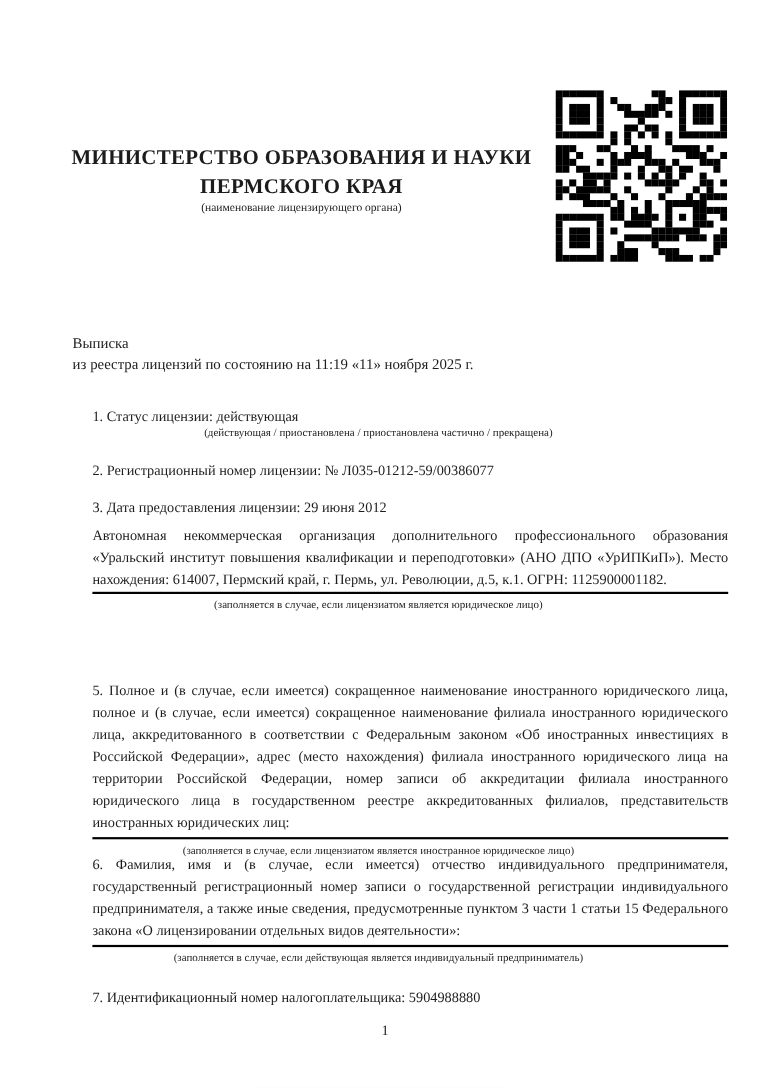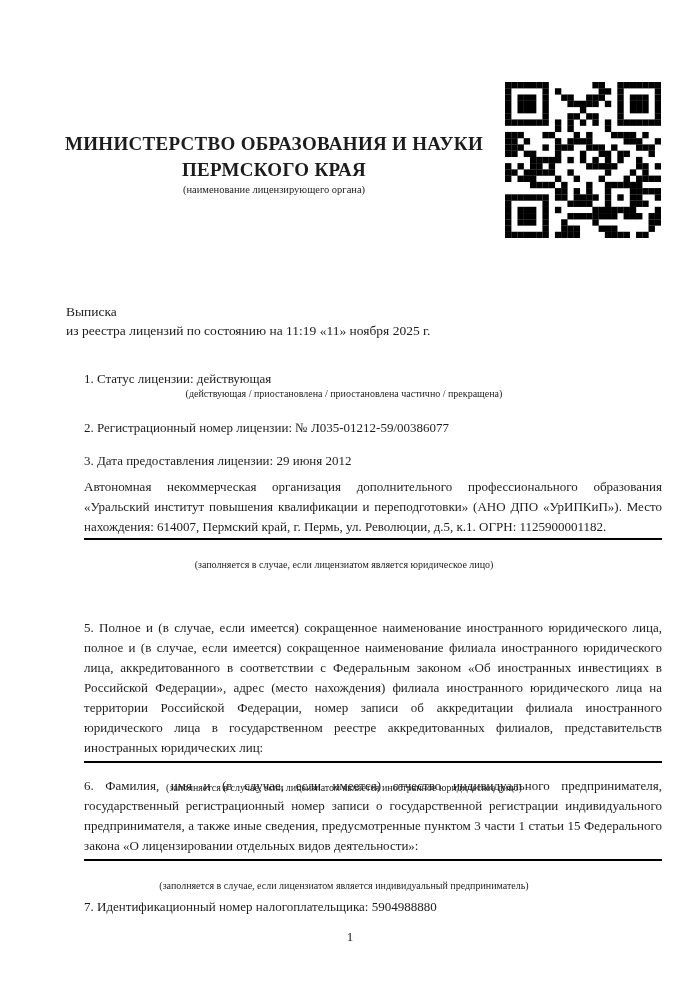--- a/index.html
+++ b/index.html
@@ -37,21 +37,21 @@
   }
   .content { left: 84px; width: 578px; font-size: 13px; line-height: 20px; }
   .just { text-align: justify; }
   .fill-line { border-top: 2px solid #000; height: 0; }
   .hint {
     font-size: 10px;
     line-height: 12px;
     text-align: center;
     padding-right: 58px; 
   }
-  .hint-block { margin-top: 19px; }
+  .hint-block { margin-top: 5px; }
   .page-number {
     left: 0; top: 929px; width: 700px;
     text-align: center;
     font-size: 13px;
   }
   .mt1 { margin-top: 1px; }
   .mt3 { margin-top: 3px; }
   .gap-hr { margin-top: 3px; }
 </style>
 </head>
@@ -398,20 +398,20 @@
 
   <div class="abs content" style="top: 618px;">
     <p class="just">5. Полное и (в случае, если имеется) сокращенное наименование иностранного юридического лица, полное и (в случае, если имеется) сокращенное наименование филиала иностранного юридического лица, аккредитованного в соответствии с Федеральным законом «Об иностранных инвестициях в Российской Федерации», адрес (место нахождения) филиала иностранного юридического лица на территории Российской Федерации, номер записи об аккредитации филиала иностранного юридического лица в государственном реестре аккредитованных филиалов, представительств иностранных юридических лиц:</p>
     <div class="fill-line gap-hr"></div>
     <div class="hint hint-block">(заполняется в случае, если лицензиатом является иностранное юридическое лицо)</div>
   </div>
 
   <div class="abs content" style="top: 776px;">
     <p class="just">6. Фамилия, имя и (в случае, если имеется) отчество индивидуального предпринимателя, государственный регистрационный номер записи о государственной регистрации индивидуального предпринимателя, а также иные сведения, предусмотренные пунктом 3 части 1 статьи 15 Федерального закона «О лицензировании отдельных видов деятельности»:</p>
     <div class="fill-line mt3"></div>
-    <div class="hint hint-block">(заполняется в случае, если лицензиатом является индивидуальный предприниматель)</div>
+    <div class="hint hint-block">(заполняется в случае, если действующая является индивидуальный предприниматель)</div>
   </div>
 
   <div class="abs content" style="top: 897px;">7. Идентификационный номер налогоплательщика: 5904988880</div>
 
   <div class="abs page-number">1</div>
 
 </div>
 
 </body></html>

